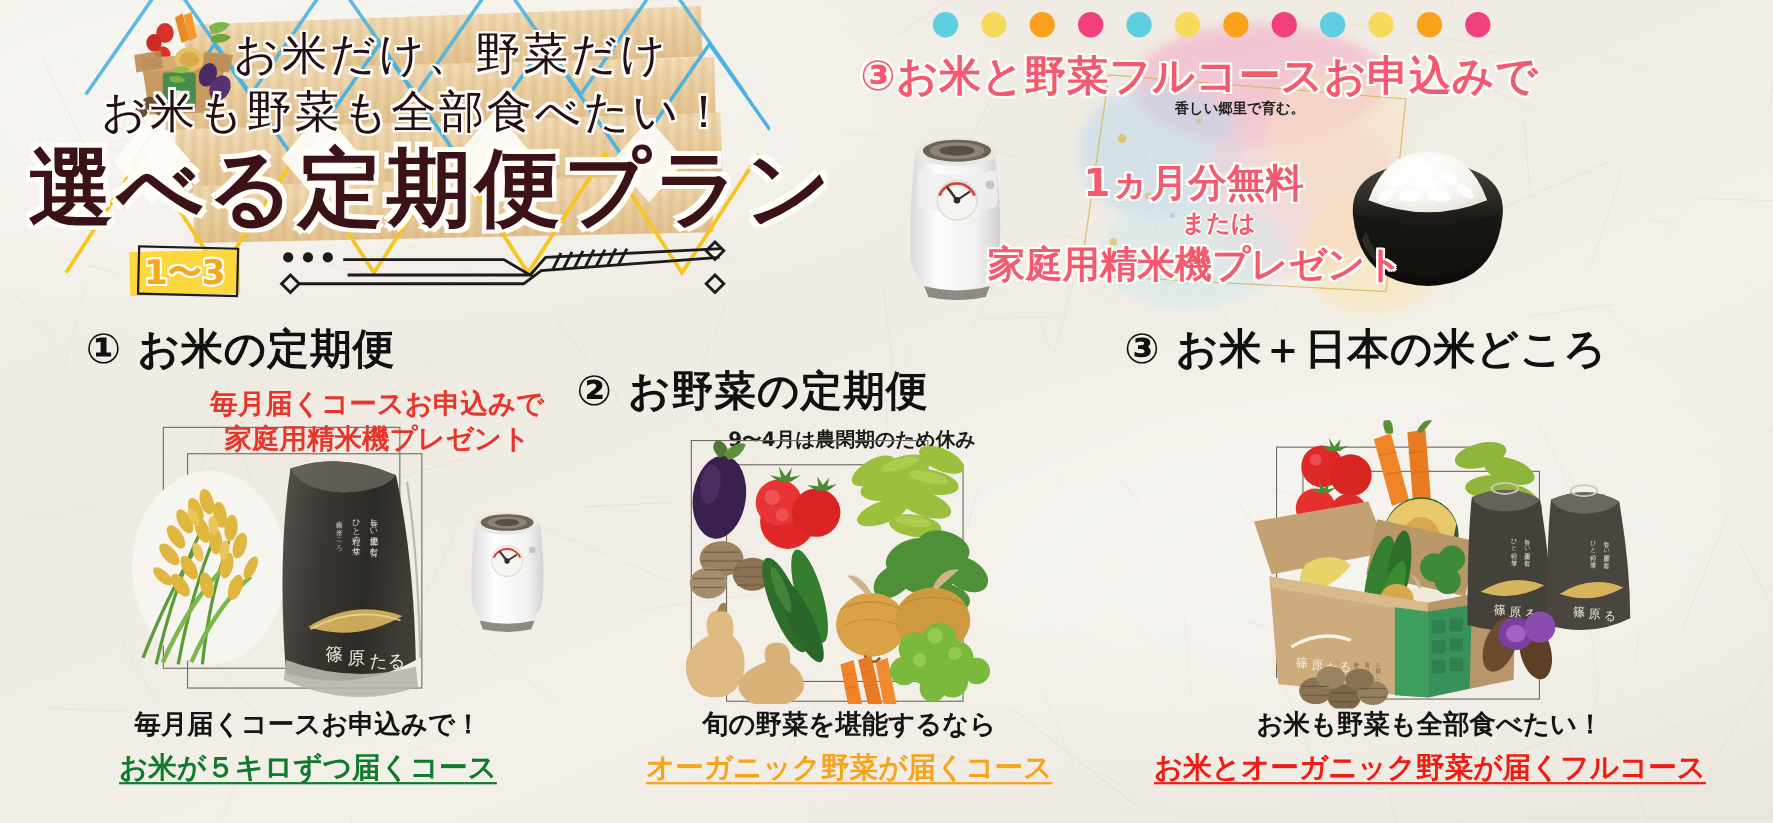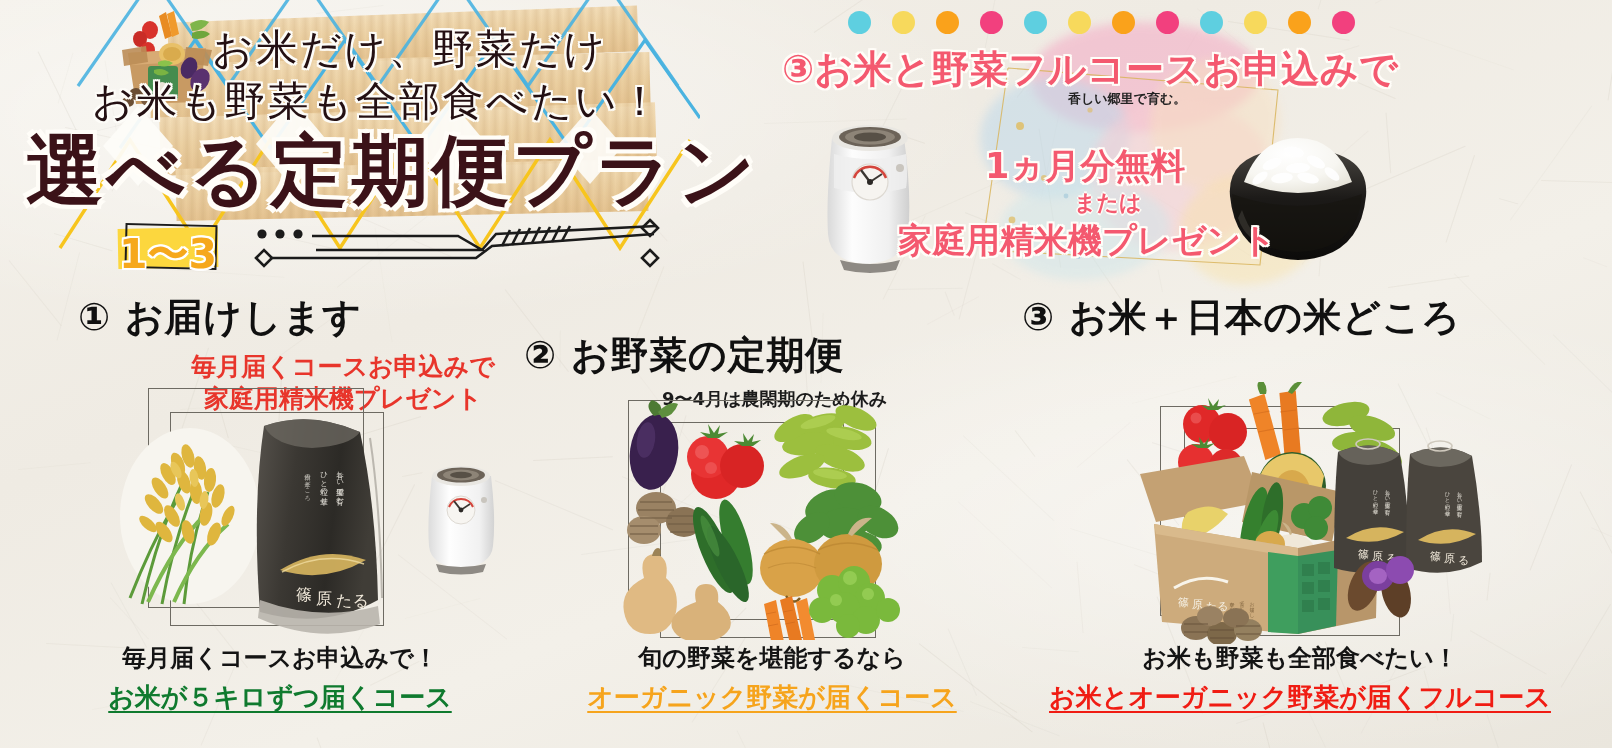--- a/index.html
+++ b/index.html
@@ -89,21 +89,21 @@
     position: absolute; left: 0; top: 4px; width: 100px; height: 40px;
     background: #fcd73e; transform: rotate(-1.2deg);
   }
   .range-badge .bx {
     position: absolute; left: 7px; top: 0; width: 92px; height: 45px;
     border: 2.4px solid #1c1c1c; transform: rotate(1.4deg);
   }
   .range-badge .txt {
     position: absolute; left: 0; top: 3px; width: 100px;
     text-align: center;
-    font-size: 41px; font-weight: 700; color: #f6a81c;
+    font-size: 31px; font-weight: 700; color: #f6a81c;
     text-shadow: 1.6px 0 0 #fff,-1.6px 0 0 #fff,0 1.6px 0 #fff,0 -1.6px 0 #fff,
                  1.6px 1.6px 0 #fff,-1.6px 1.6px 0 #fff,1.6px -1.6px 0 #fff,-1.6px -1.6px 0 #fff;
   }
 
   
   .dots-row {
     position: absolute; left: 848px; top: 11px;
     display: flex; gap: 21px;
   }
   .dots-row i { display: block; width: 23px; height: 23px; border-radius: 50%; }
@@ -507,21 +507,21 @@
     </g>
     <path d="M24 70 q66 24 130 0 q-4 56 -65 58 q-61 -2 -65 -58 Z" fill="#16140f" opacity=".55"></path>
     <path d="M34 86 q10 30 30 38 q-26 -6 -34 -30 Z" fill="#6e6a63" opacity=".28"></path>
   </svg>
 
   <div id="promo-free">1ヵ月分無料</div>
   <div id="promo-or">または</div>
   <div id="promo-gift">家庭用精米機プレゼント</div>
 
   <div class="col" id="col-1">
-    <div class="col-title">① お届けします</div>
+    <div class="col-title">① お米の定期便</div>
     <div class="col-sub-red">
       <div>毎月届くコースお申込みで</div>
       <div>家庭用精米機プレゼント</div>
     </div>
   </div>
 
   <div class="photo-frame" style="left:148px;top:388px;width:216px;height:220px"></div>
   <div class="photo-frame" style="left:170px;top:412px;width:214px;height:214px"></div>
 
   <svg class="obj" style="left:118px;top:424px;width:146px;height:182px" viewBox="0 0 146 182">

